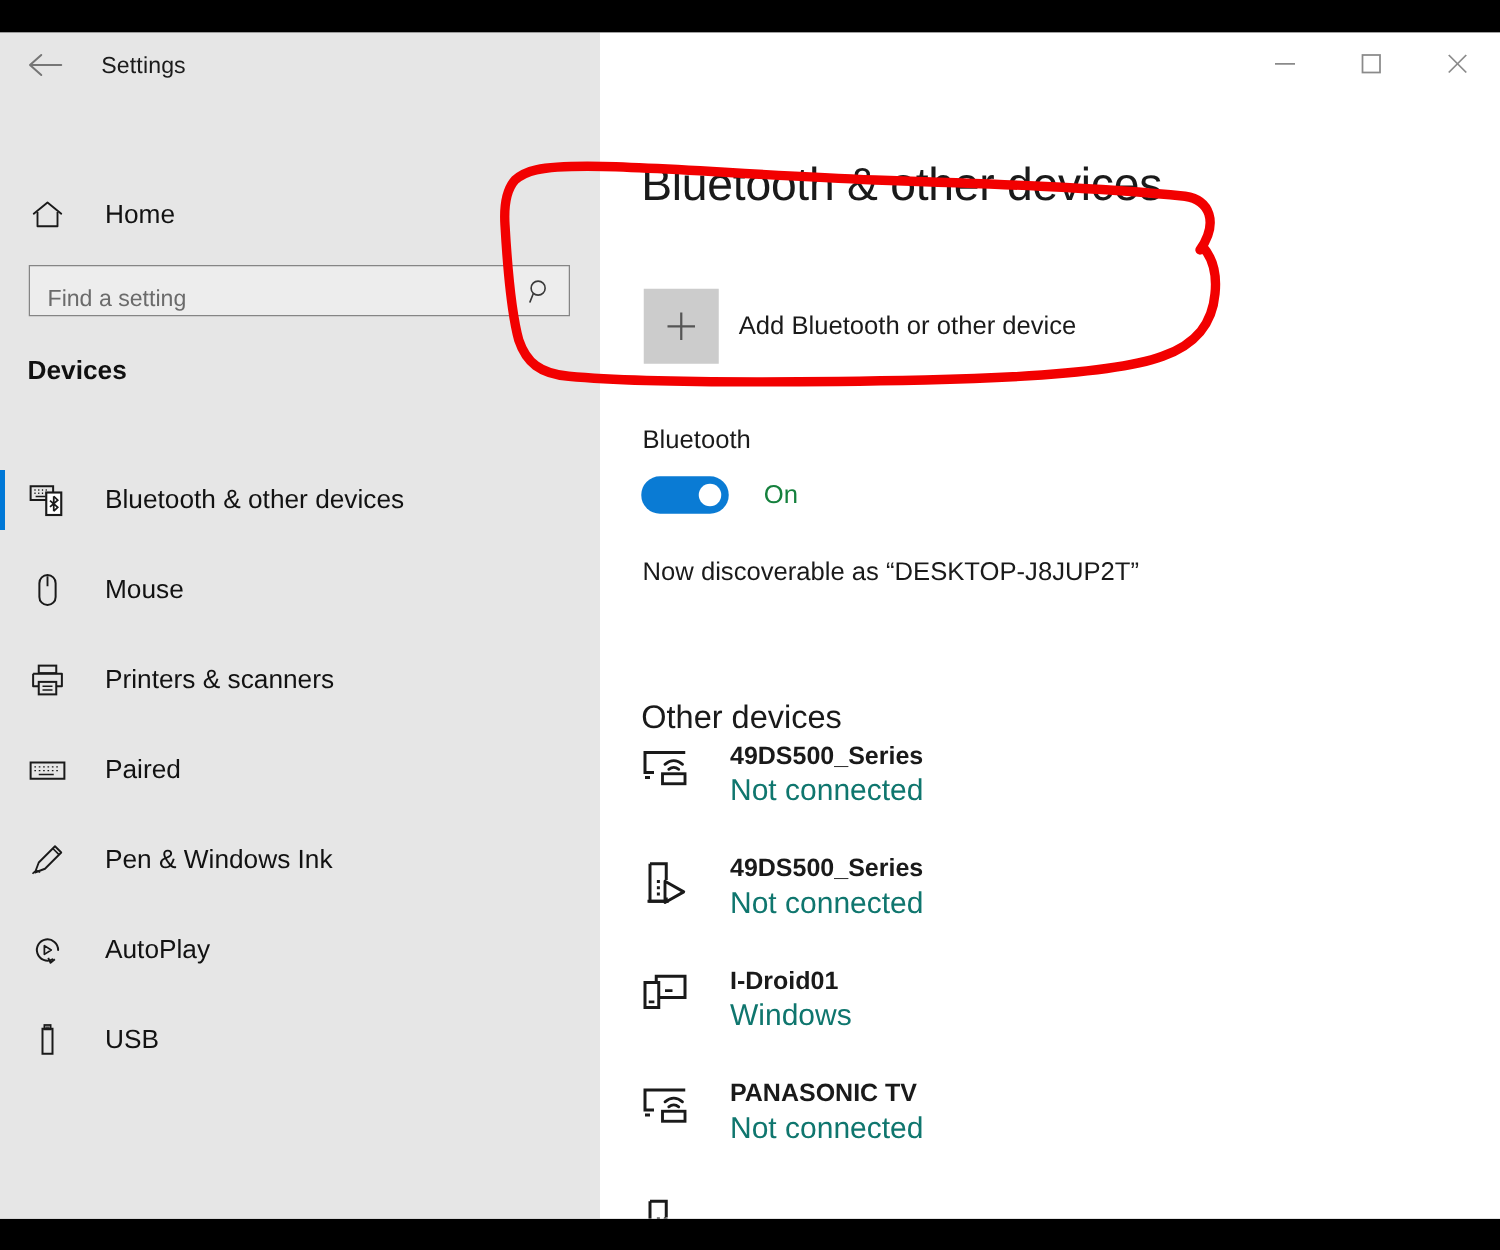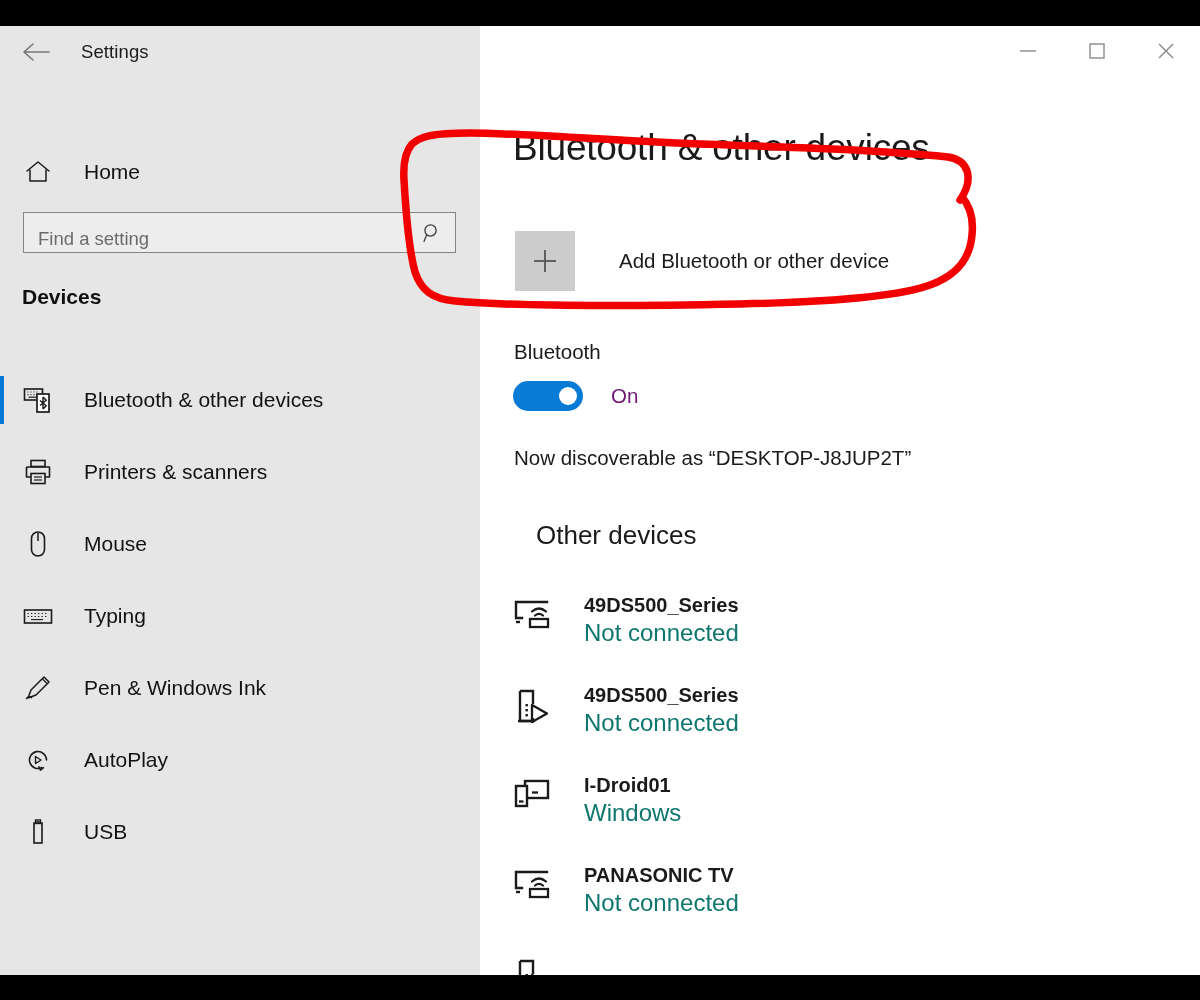--- a/index.html
+++ b/index.html
@@ -205,21 +205,21 @@
   }
   #add-plus-box {
     width: 60px;
     height: 60px;
     background: #cccccc;
     display: flex;
     align-items: center;
     justify-content: center;
   }
   #add-device-label {
-    margin-left: 44px;
+    margin-left: 16px;
     font-size: 20.5px;
     color: #1a1a1a;
   }
   #bt-label {
     position: absolute;
     left: 34px;
     top: 314px;
     font-size: 20.5px;
     color: #1a1a1a;
   }
@@ -242,36 +242,35 @@
     right: 6px;
     top: 6px;
     width: 18px;
     height: 18px;
     border-radius: 50%;
     background: #ffffff;
   }
   #bt-toggle-state {
     margin-left: 28px;
     font-size: 20.5px;
-    color: #701a75;
+    color: #15803d;
   }
   #discoverable-text {
     position: absolute;
     left: 34px;
     top: 420px;
     font-size: 20.5px;
     color: #1a1a1a;
   }
   #other-devices-heading {
     position: absolute;
     left: 33px;
-    top: 494px;
+    top: 532px;
     font-size: 26px;
     color: #1a1a1a;
-    margin-left: 23px;
   }
   #device-list {
     position: absolute;
     left: 33px;
     top: 557px;
     width: 660px;
   }
   .device-row {
     height: 90px;
     display: flex;
@@ -371,40 +370,40 @@
               <rect x="14" y="8" width="12" height="18" stroke="#1a1a1a" stroke-width="1.7" fill="#ffffff"></rect>
               <path d="M20 11 V23 M20 11 L23.2 14.2 L17 19.5 M20 23 L23.2 19.8 L17 14.5" stroke="#1a1a1a" stroke-width="1.4" fill="none"></path>
             </svg>
           </span>
           <span class="nav-label">Bluetooth &amp; other devices</span>
         </div>
 
         <div class="nav-item">
 
           <span class="nav-ico">
+            <svg width="22" height="28" viewBox="0 0 22 28">
+              <rect x="4.5" y="2" width="13" height="24" rx="6.5" stroke="#1a1a1a" stroke-width="1.6" fill="none"></rect>
+              <line x1="11" y1="3" x2="11" y2="11" stroke="#1a1a1a" stroke-width="1.5"></line>
+            </svg>
+          </span>
+          <span class="nav-label">Mouse</span>
+        </div>
+
+        <div class="nav-item">
+
+          <span class="nav-ico">
             <svg width="28" height="28" viewBox="0 0 28 28">
               <rect x="7" y="2.5" width="14" height="6" stroke="#1a1a1a" stroke-width="1.6" fill="none"></rect>
               <path d="M2.5 9 H25.5 V19 H21 M7 19 H2.5 V9" stroke="#1a1a1a" stroke-width="1.6" fill="none" stroke-linejoin="round"></path>
               <rect x="7" y="15.5" width="14" height="10" stroke="#1a1a1a" stroke-width="1.6" fill="#e6e6e6"></rect>
               <line x1="10" y1="19" x2="18" y2="19" stroke="#1a1a1a" stroke-width="1.2"></line>
               <line x1="10" y1="22" x2="18" y2="22" stroke="#1a1a1a" stroke-width="1.2"></line>
             </svg>
           </span>
           <span class="nav-label">Printers &amp; scanners</span>
-        </div>
-
-        <div class="nav-item">
-
-          <span class="nav-ico">
-            <svg width="22" height="28" viewBox="0 0 22 28">
-              <rect x="4.5" y="2" width="13" height="24" rx="6.5" stroke="#1a1a1a" stroke-width="1.6" fill="none"></rect>
-              <line x1="11" y1="3" x2="11" y2="11" stroke="#1a1a1a" stroke-width="1.5"></line>
-            </svg>
-          </span>
-          <span class="nav-label">Mouse</span>
         </div>
 
         <div class="nav-item">
 
           <span class="nav-ico">
             <svg width="30" height="20" viewBox="0 0 30 20">
               <rect x="1.5" y="4" width="27" height="13" stroke="#1a1a1a" stroke-width="1.6" fill="none"></rect>
               <g stroke="#1a1a1a" stroke-width="1.1">
                 <line x1="4.5" y1="7.5" x2="5.8" y2="7.5"></line>
                   <line x1="8" y1="7.5" x2="9.3" y2="7.5"></line>
@@ -415,21 +414,21 @@
                 <line x1="4.5" y1="10.5" x2="5.8" y2="10.5"></line>
                   <line x1="8" y1="10.5" x2="9.3" y2="10.5"></line>
                 <line x1="11.5" y1="10.5" x2="12.8" y2="10.5"></line>
                   <line x1="15" y1="10.5" x2="16.3" y2="10.5"></line>
                 <line x1="18.5" y1="10.5" x2="19.8" y2="10.5"></line>
                   <line x1="22" y1="10.5" x2="23.3" y2="10.5"></line>
                 <line x1="8" y1="13.6" x2="20" y2="13.6"></line>
               </g>
             </svg>
           </span>
-          <span class="nav-label">Typing</span>
+          <span class="nav-label">Paired</span>
         </div>
 
         <div class="nav-item">
 
           <span class="nav-ico">
             <svg width="28" height="28" viewBox="0 0 28 28">
               <path d="M4 24 L7 16 L20 3 L25 8 L12 21 Z" stroke="#1a1a1a" stroke-width="1.5" fill="none" stroke-linejoin="round"></path>
               <line x1="18.5" y1="5" x2="23" y2="9.5" stroke="#1a1a1a" stroke-width="1.3"></line>
               <path d="M2 25 q3 -4 6 -1" stroke="#1a1a1a" stroke-width="1.3" fill="none"></path>
             </svg>

